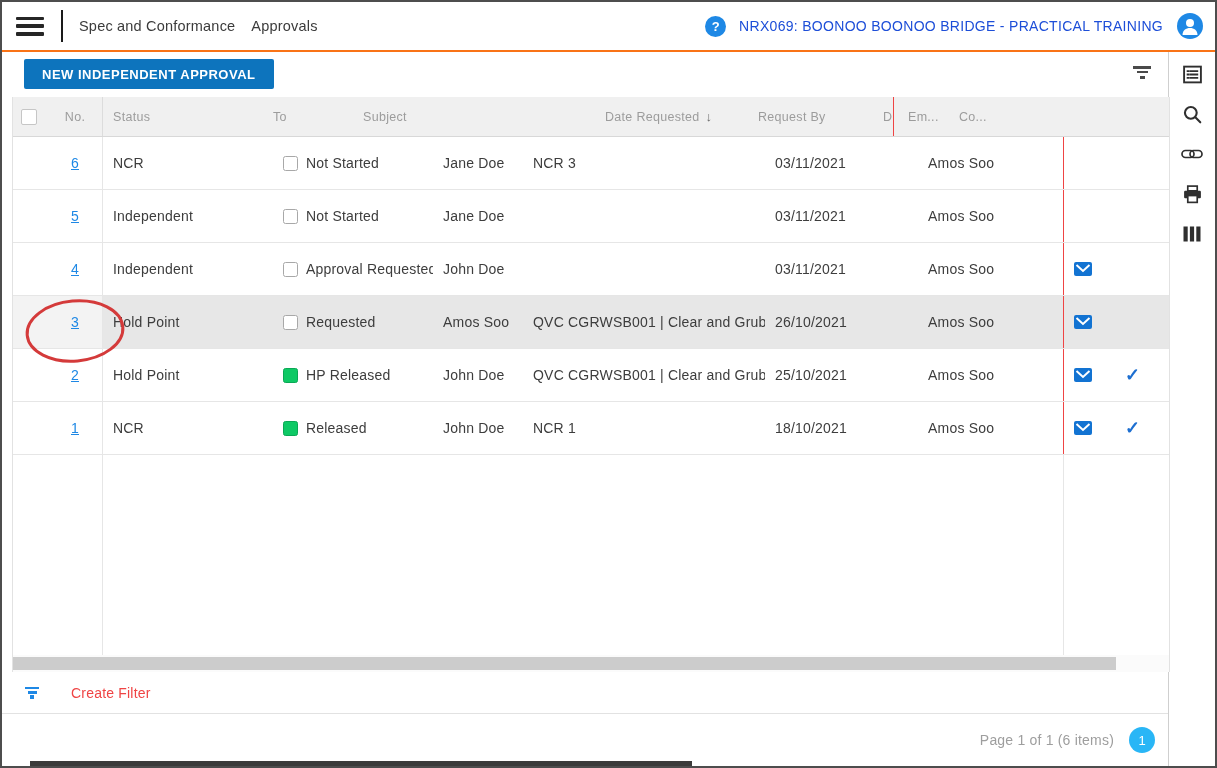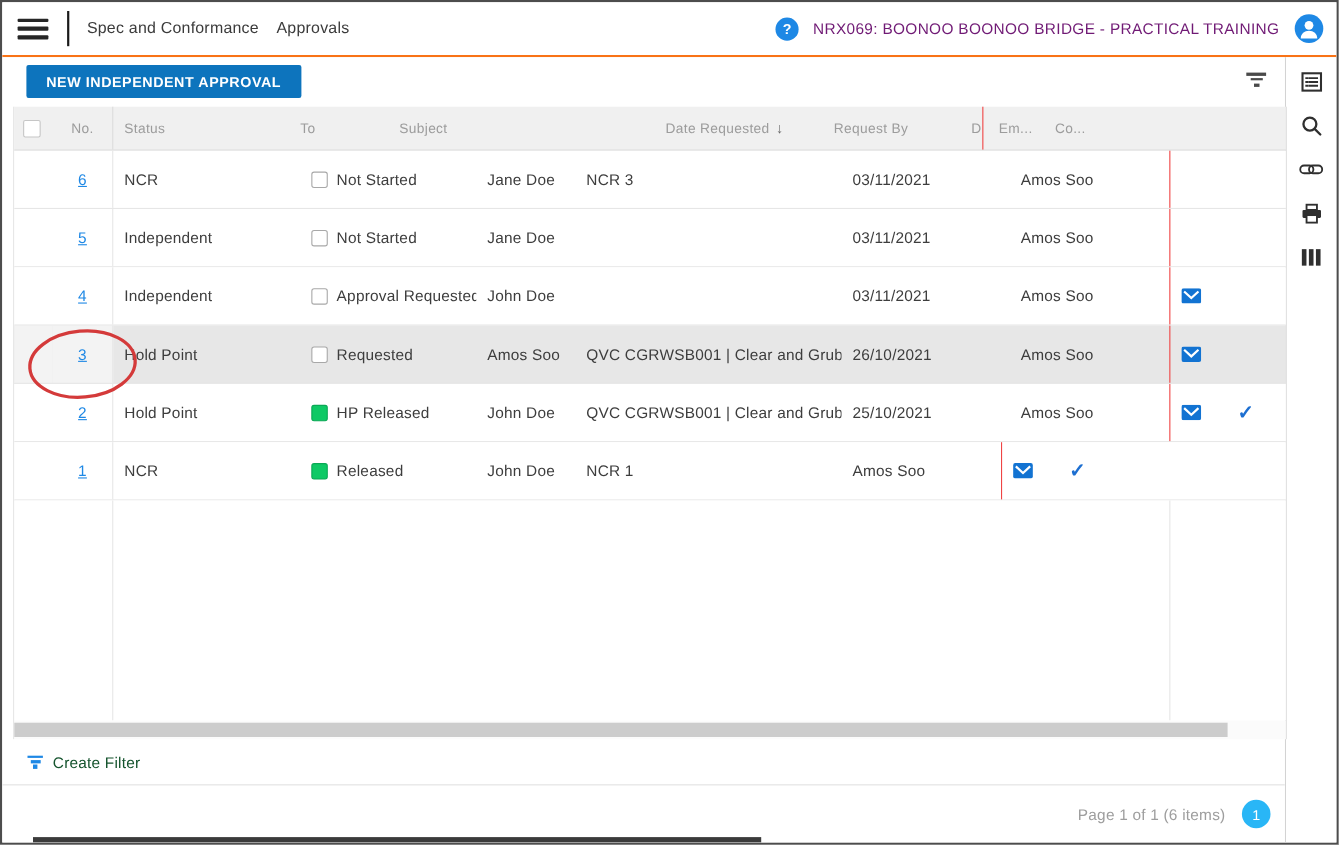--- a/index.html
+++ b/index.html
@@ -17,21 +17,21 @@
   .hamburger { width:28px; height:19px; margin-left:14px; display:flex;
     flex-direction:column; justify-content:space-between; cursor:pointer; }
   .hamburger span { display:block; height:3.5px; background:#262626; border-radius:1px; }
   .tb-divider { width:2px; height:32px; background:#1a1a1a; margin-left:17px; }
   .breadcrumb { display:flex; gap:16px; margin-left:16px; font-size:14.5px;
     color:#3b3b3b; letter-spacing:.2px; }
   .tb-right { margin-left:auto; display:flex; align-items:center; }
   .help-circle { width:21px; height:21px; border-radius:50%; background:#1e88e5;
     color:#fff; font-size:13px; font-weight:bold; display:flex;
     align-items:center; justify-content:center; }
-  .project { color:#701a75; font-size:14px; letter-spacing:.3px; margin:0 14px 0 13px; }
+  .project { color:#1d4ed8; font-size:14px; letter-spacing:.3px; margin:0 14px 0 13px; }
   .avatar { width:26px; height:26px; border-radius:50%; background:#1e88e5;
     overflow:hidden; margin-right:12px; }
 
   
   .sidebar { position:absolute; right:0; top:50px; bottom:0; width:47px;
     background:#fff; border-left:1px solid #cfcfcf; display:flex;
     flex-direction:column; align-items:center; padding-top:10px; }
   .sb-icon { width:24px; height:24px; margin-bottom:16px; display:flex;
     align-items:center; justify-content:center; cursor:pointer; }
 
@@ -86,21 +86,21 @@
   .gscroll { position:relative; height:17px; background:#fbfbfb; }
   .gscroll-thumb { position:absolute; left:0; top:2px; height:13px; width:1103px;
     background:#cccccc; cursor:pointer; }
 
   .annot { position:absolute; left:0; top:198px; pointer-events:none; }
 
   
   .filterbar { position:absolute; left:0; top:620px; right:0; height:42px;
     border-bottom:1px solid #e2e2e2; display:flex; align-items:center; }
   .create-filter { display:flex; align-items:center; margin-left:22px; cursor:pointer;
-    color:#14532d; font-size:14px; letter-spacing:.2px; }
+    color:#ef4444; font-size:14px; letter-spacing:.2px;gap:23px; }
   .cf-icon { width:16px; height:13px; margin-right:8px; margin-top:2px; }
   .cf-icon div { background:#1e88e5; height:2.4px; margin:0 auto 1.8px auto; }
   .cf1 { width:14px; } .cf2 { width:9px; } .cf3 { width:4px; height:3.2px !important; }
 
   .pagerrow { position:absolute; left:0; top:662px; right:0; height:52px;
     display:flex; align-items:center; justify-content:flex-end; }
   .pageinfo { color:#9e9e9e; font-size:14px; letter-spacing:.2px; }
   .pagecircle { width:26px; height:26px; border-radius:50%; background:#29b6f6;
     color:#fff; font-size:13px; display:flex; align-items:center; justify-content:center;
     margin-left:15px; margin-right:13px; cursor:pointer; }
@@ -345,20 +345,21 @@
         <div class="c w-no">
             <a class="rowlink">1</a>
           </div>
         <div class="c w-cat">NCR</div>
         <div class="c w-st">
           <span class="statusbox done"></span>
           <span class="statustext">Released</span>
         </div>
         <div class="c w-to">John Doe</div>
         <div class="c w-sub">NCR 1</div>
+        <div class="c w-date">18/10/2021</div>
         <div class="c w-by">Amos Soo</div>
         <div class="c w-d"></div>
         <div class="c w-em">
           <span class="mailicon">
             <svg width="18" height="14" viewBox="0 0 18 14">
                 <rect width="18" height="14" rx="2" fill="#1273d2"></rect>
                 <polyline points="2.5,3 9,9 15.5,3" fill="none" stroke="#fff" stroke-width="2"></polyline>
               </svg>
           </span>
         </div>

